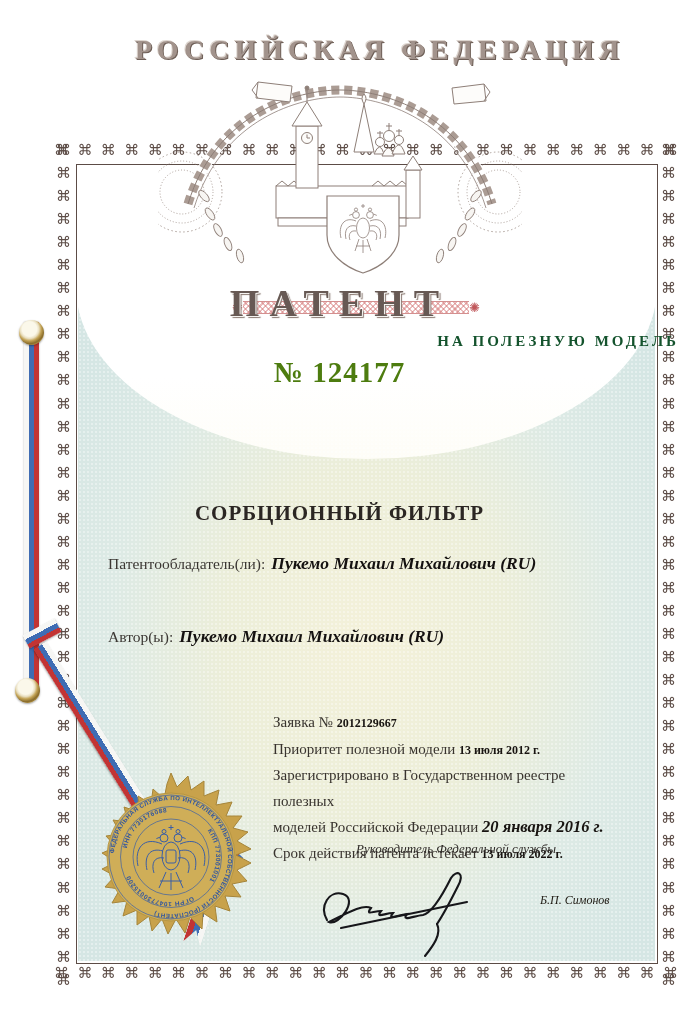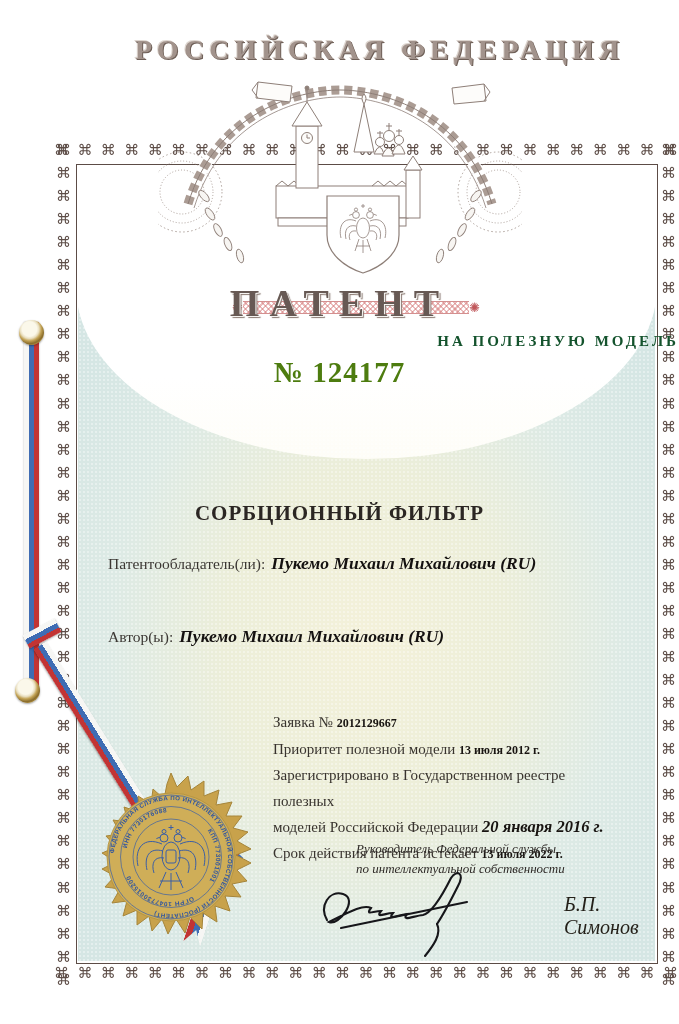--- a/index.html
+++ b/index.html
@@ -79,21 +79,21 @@
   .holder{ top:553px;text-align:center;} .author{ top:626px;}
   
   .regblock{ position:absolute; left:273px; top:710px; width:345px; z-index:3;
              font-size:15px; color:#38332e; line-height:25.5px;}
   .regblock b{ font-size:12px; color:#181411;}
   .regblock .bi{ font-weight:bold; font-style:italic; font-size:16.5px; color:#181411;}
   
   .officials{ position:absolute; left:356px; top:839px; z-index:3; font-style:italic;
               font-size:13px; color:#2e2a27; line-height:20px;}
   .signatory-name{ position:absolute; left:540px; top:893px; z-index:3; font-style:italic;
-                   font-size:20px; color:#242019;margin-left:24px;}
+                   font-size:12px; color:#242019;}
   .signature{ position:absolute; left:315px; top:866px; z-index:3;}
   
   .ribbon-v{
     position:absolute; left:24px; top:322px; width:15px; height:370px; z-index:2;
     background:linear-gradient(to right, #f6f6f4 0 34%, #3f6cb3 34% 67%, #c23434 67%);
     box-shadow:0 0 2px rgba(0,0,0,.25);
   }
   .ribbon-knot{
     position:absolute; left:24px; top:626px; width:36px; height:15px; z-index:3;
     transform:rotate(-28deg);
@@ -384,21 +384,20 @@
       <span class="bi">20 января 2016 г.</span>
     </div>
     <div>
       <span>Срок действия патента истекает</span>
       <b>13 июля 2022 г.</b>
     </div>
   </div>
 
   <div class="officials">
     <div>Руководитель Федеральной службы</div>
-    <div>по интеллектуальной собственности</div>
   </div>
   <div class="signatory-name">Б.П. Симонов</div>
   <svg class="signature" width="180" height="92" viewBox="0 0 180 92">
     <g stroke="#16161a" stroke-width="2.1" fill="none" stroke-linecap="round">
       <path d="M12,54 C4,40 14,24 28,28 C44,33 24,60 14,56 C34,46 48,38 56,42 C50,50 58,45 66,45 C60,53 70,47 78,47 C72,55 82,49 92,48 C86,56 98,50 108,49 C116,47 126,32 136,12 C142,3 150,7 143,20 C134,38 126,52 122,58"></path>
       <path d="M26,62 L152,36"></path>
       <path d="M122,58 C127,68 118,80 110,90"></path>
     </g>
   </svg>
 

